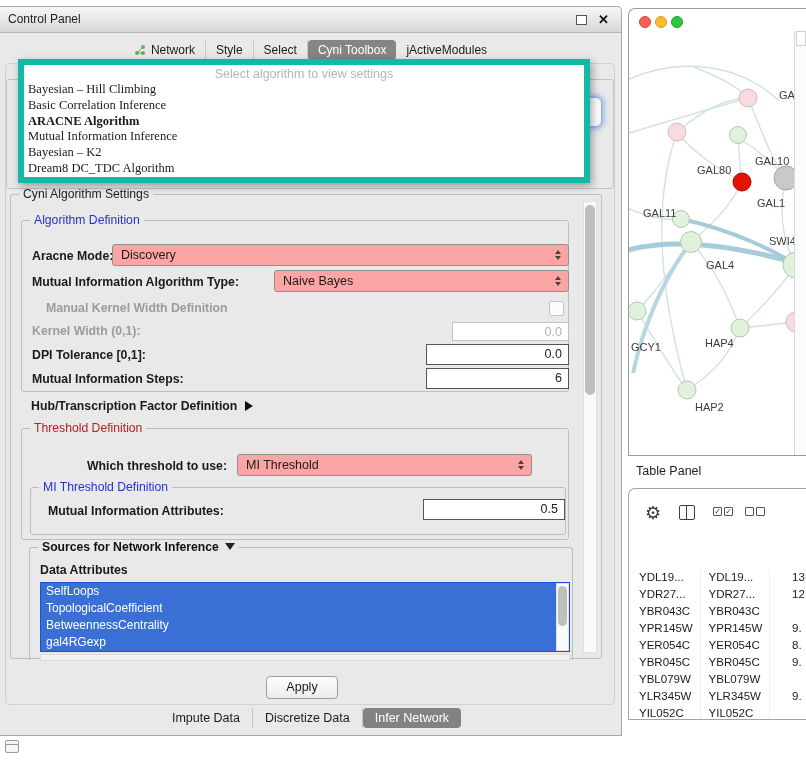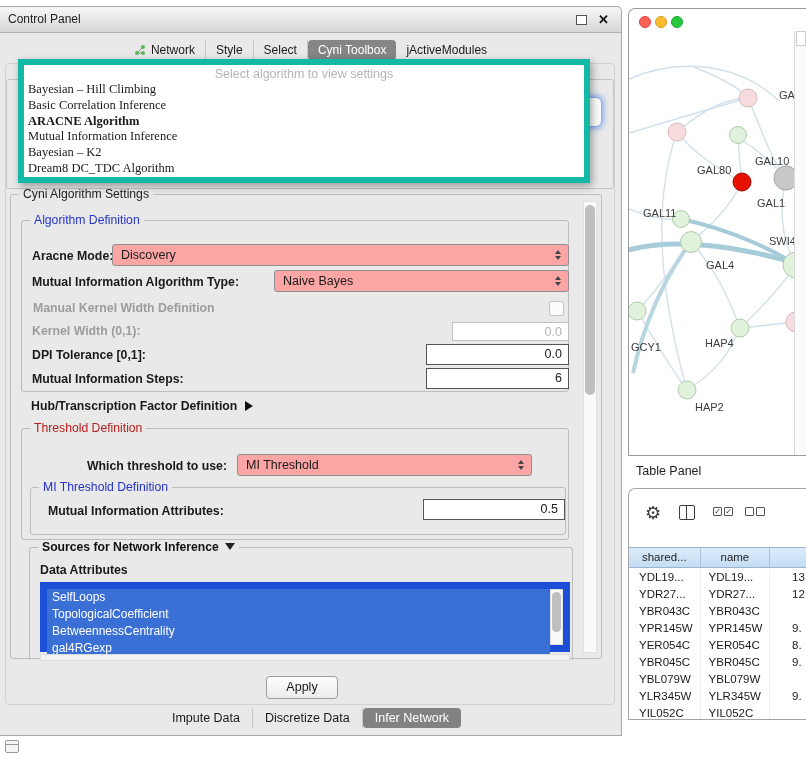--- a/index.html
+++ b/index.html
@@ -100,21 +100,21 @@
   }
   .caret-right{display:inline-block;width:0;height:0;margin-left:8px;
     border-top:5.5px solid transparent;border-bottom:5.5px solid transparent;border-left:8px solid #111;vertical-align:-1px;}
   .caret-down{display:inline-block;width:0;height:0;margin-left:6px;
     border-left:5.5px solid transparent;border-right:5.5px solid transparent;border-top:7px solid #222;vertical-align:1px;}
   
   .vscroll{position:absolute;background:#fafafa;border:1px solid #e0e0e0;box-sizing:border-box;}
   .vthumb{position:absolute;left:1px;background:#bfbfbf;border-radius:7px;}
   .hscroll{position:absolute;background:#f2f2f2;border:1px solid #dcdcdc;box-sizing:border-box;}
   
-  .attr-list{position:absolute;background:#fef9c3;border:7px solid #1d4ed8;box-sizing:border-box;}
+  .attr-list{position:absolute;background:#fef9c3;border:1px solid #1d4ed8;box-sizing:border-box;}
   .attr-item{height:17px;line-height:17px;background:#3a6fd6;color:#fff;font-size:12px;padding-left:5px;}
   
   .apply-btn{
     position:absolute;left:266px;top:669px;width:72px;height:23px;
     background:linear-gradient(#fefefe,#ececec);border:1px solid #9d9d9d;
     border-radius:4px;font-size:12.5px;text-align:center;line-height:21px;box-sizing:border-box;
   }
   .bottom-tabs{
     position:absolute;top:701px;left:0;width:100%;
     display:flex;justify-content:center;font-size:12.5px;
@@ -235,21 +235,21 @@
 
       <span class="lbl" style="left:10px;top:51px;">Mutual Information Algorithm Type:</span>
       <div class="combo" style="left:252px;top:49px;width:295px;">
         <span class="val">Naive Bayes</span>
         <span class="stepper">
             <span class="tri-up"></span>
             <span class="tri-down"></span>
           </span>
       </div>
 
-      <span class="lbl disabled" style="left:11px;top:77px;">Manual Kernel Width Definition</span>
+      <span class="lbl disabled" style="left:24px;top:77px;">Manual Kernel Width Definition</span>
       <span class="checkbox" style="left:527px;top:80px;"></span>
 
       <span class="lbl disabled" style="left:10px;top:100px;">Kernel Width (0,1):</span>
       <div class="field disabled" style="left:430px;top:101px;width:117px;height:19px;">0.0</div>
 
       <span class="lbl" style="left:10px;top:124px;">DPI Tolerance [0,1]:</span>
       <div class="field" style="left:404px;top:123px;width:143px;height:21px;">0.0</div>
 
       <span class="lbl" style="left:10px;top:148px;">Mutual Information Steps:</span>
       <div class="field" style="left:404px;top:147px;width:143px;height:21px;">6</div>
@@ -383,25 +383,20 @@
     <span class="check-pair">
       <span class="mini-box">✓</span>
       <span class="mini-box">✓</span>
     </span>
     <span class="box-pair">
       <span class="mini-box"></span>
       <span class="mini-box"></span>
     </span>
   </div>
 
-  <div class="thead">
-    <span class="th c1" style="padding-left:0;">shared...</span>
-    <span class="th c2" style="padding-left:0;">name</span>
-    <span class="th c3" style="padding-left:0;"></span>
-  </div>
 
   <div class="tbody">
     <div class="trow">
         <span class="td c1">YDL19...</span>
         <span class="td c2">YDL19...</span>
         <span class="td c3">13</span>
       </div>
     <div class="trow">
         <span class="td c1">YDR27...</span>
         <span class="td c2">YDR27...</span>

